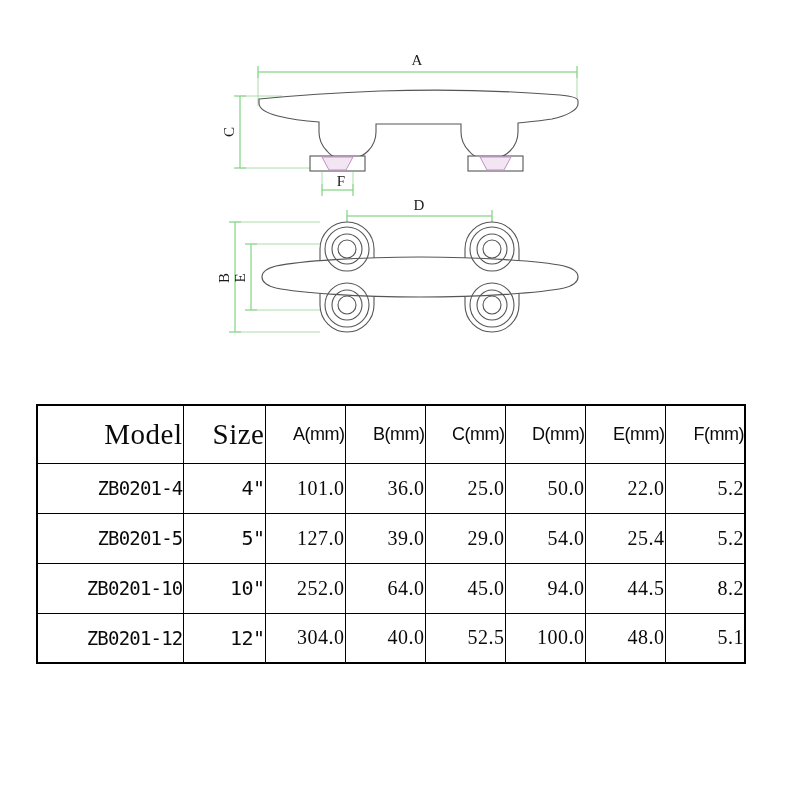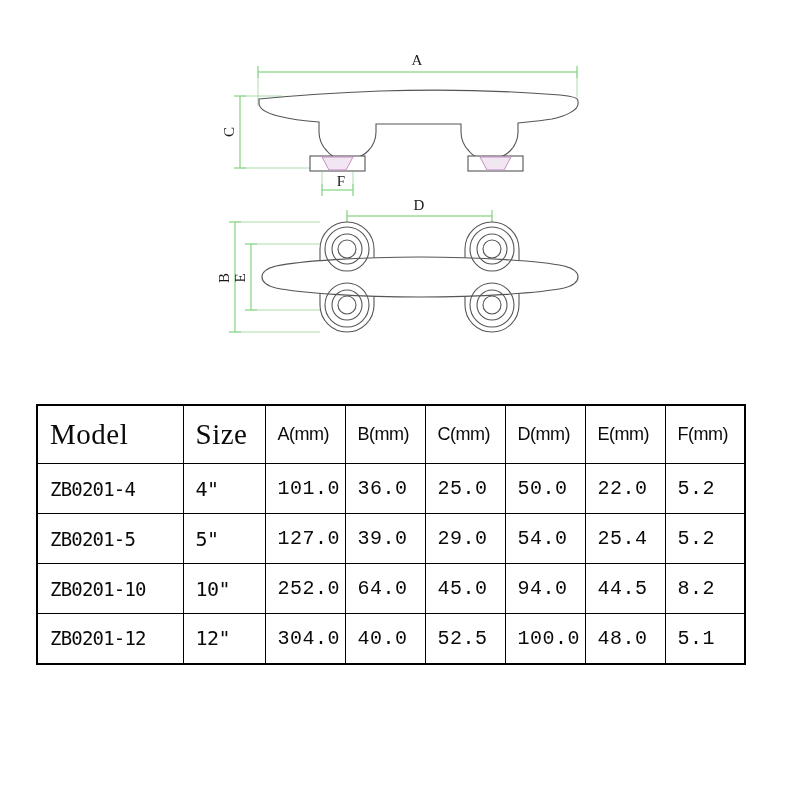--- a/index.html
+++ b/index.html
@@ -35,23 +35,23 @@
   }
   table.spec-table {
     border-collapse: collapse;
     width: 708px;
     table-layout: fixed;
     background: #ffffff;
   }
   table.spec-table td,
   table.spec-table th {
     border: 1px solid #000000;
-    text-align: left;
+    text-align: right;
     vertical-align: middle;
-    padding: 12px;
+    padding: 0;
     color: #0a0a0a;
     font-weight: normal;
   }
   table.spec-table {
     border: 2px solid #000000;
   }
   table.spec-table tr { height: 50px; }
   table.spec-table tr.header-row { height: 58px; }
 
   col.c-model { width: 146px; }
@@ -73,21 +73,21 @@
     font-size: 19px;
     letter-spacing: -0.8px;
   }
   td.cell-size {
     font-family: "DejaVu Sans Mono", monospace;
     font-size: 20px;
     font-weight: bold;
     letter-spacing: -0.5px;
   }
   td.cell-val {
-    font-family: Liberation Mono, monospace;
+    font-family: Liberation Serif, serif;
     font-size: 20px;
     letter-spacing: 0.5px;
   }
 
   
   .dim-label {
     font-family: "Liberation Serif", serif;
     font-size: 15px;
     fill: #1a1a1a;
   }

